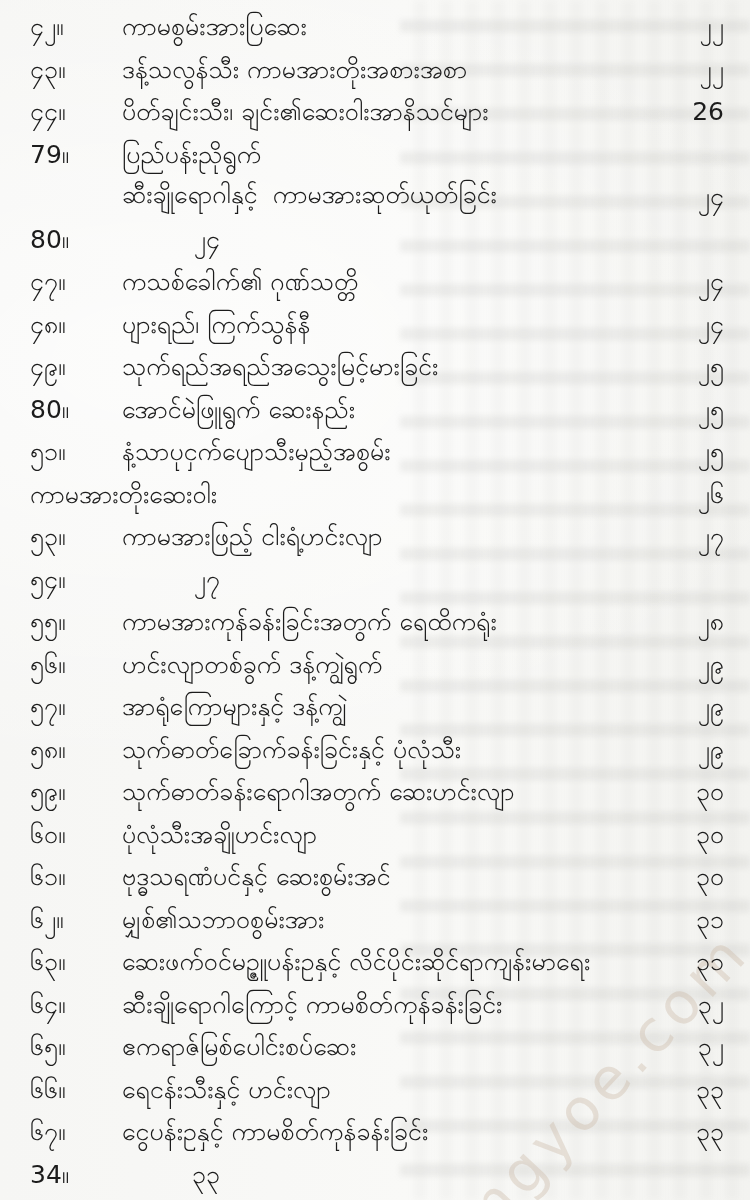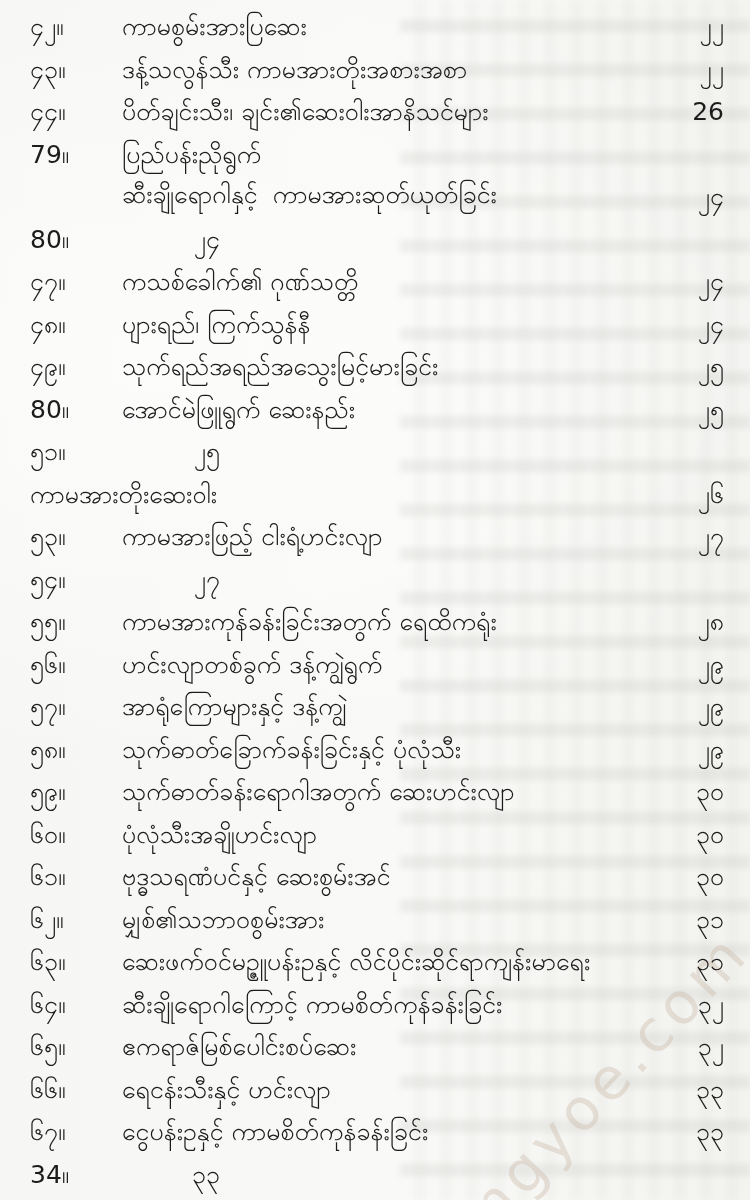--- a/index.html
+++ b/index.html
@@ -125,20 +125,21 @@
   </div>
 
   <div class="row">
     <span class="num">80။</span>
     <span class="title">အောင်မဲဖြူရွက် ဆေးနည်း</span>
     <span class="pageno">၂၅</span>
   </div>
 
   <div class="row">
     <span class="num">၅၁။</span>
+    <span class="title">နံ့သာပုငှက်ပျောသီးမှည့်အစွမ်း</span>
     <span class="pageno">၂၅</span>
   </div>
 
   <div class="row">
     <span class="title">ကာမအားတိုးဆေးဝါး</span>
     <span class="pageno">၂၆</span>
   </div>
 
   <div class="row">
     <span class="num">၅၃။</span>

